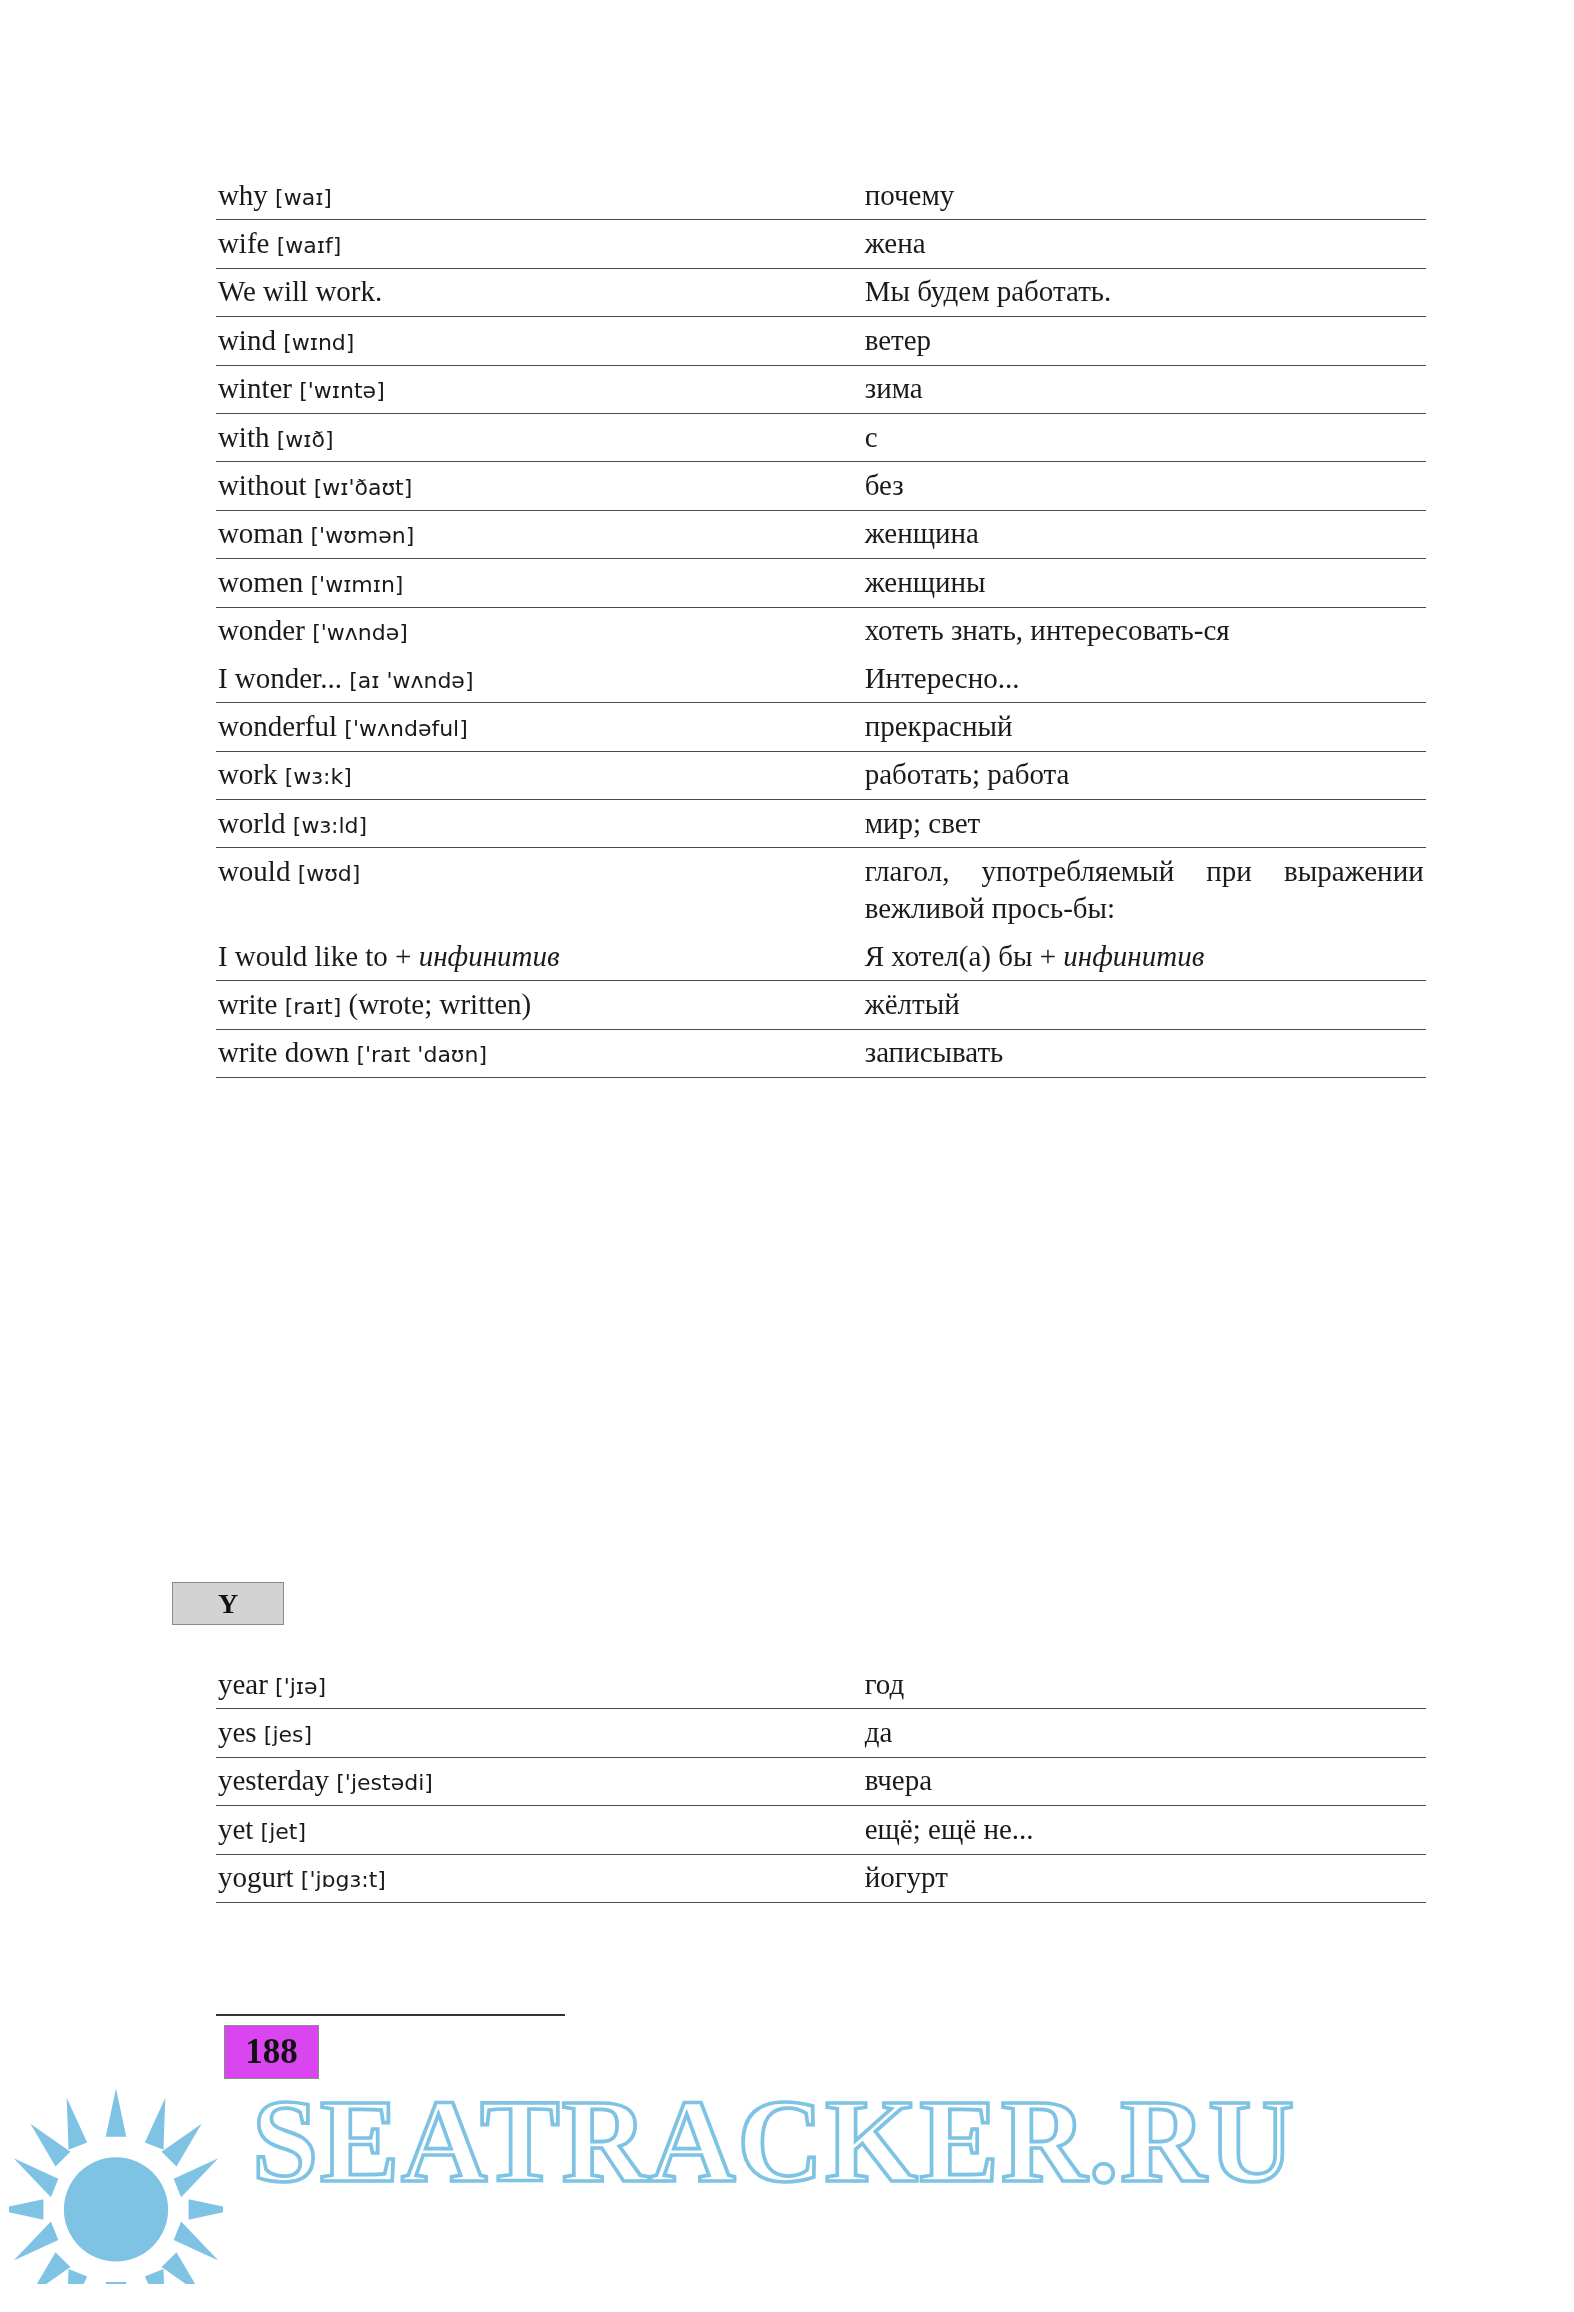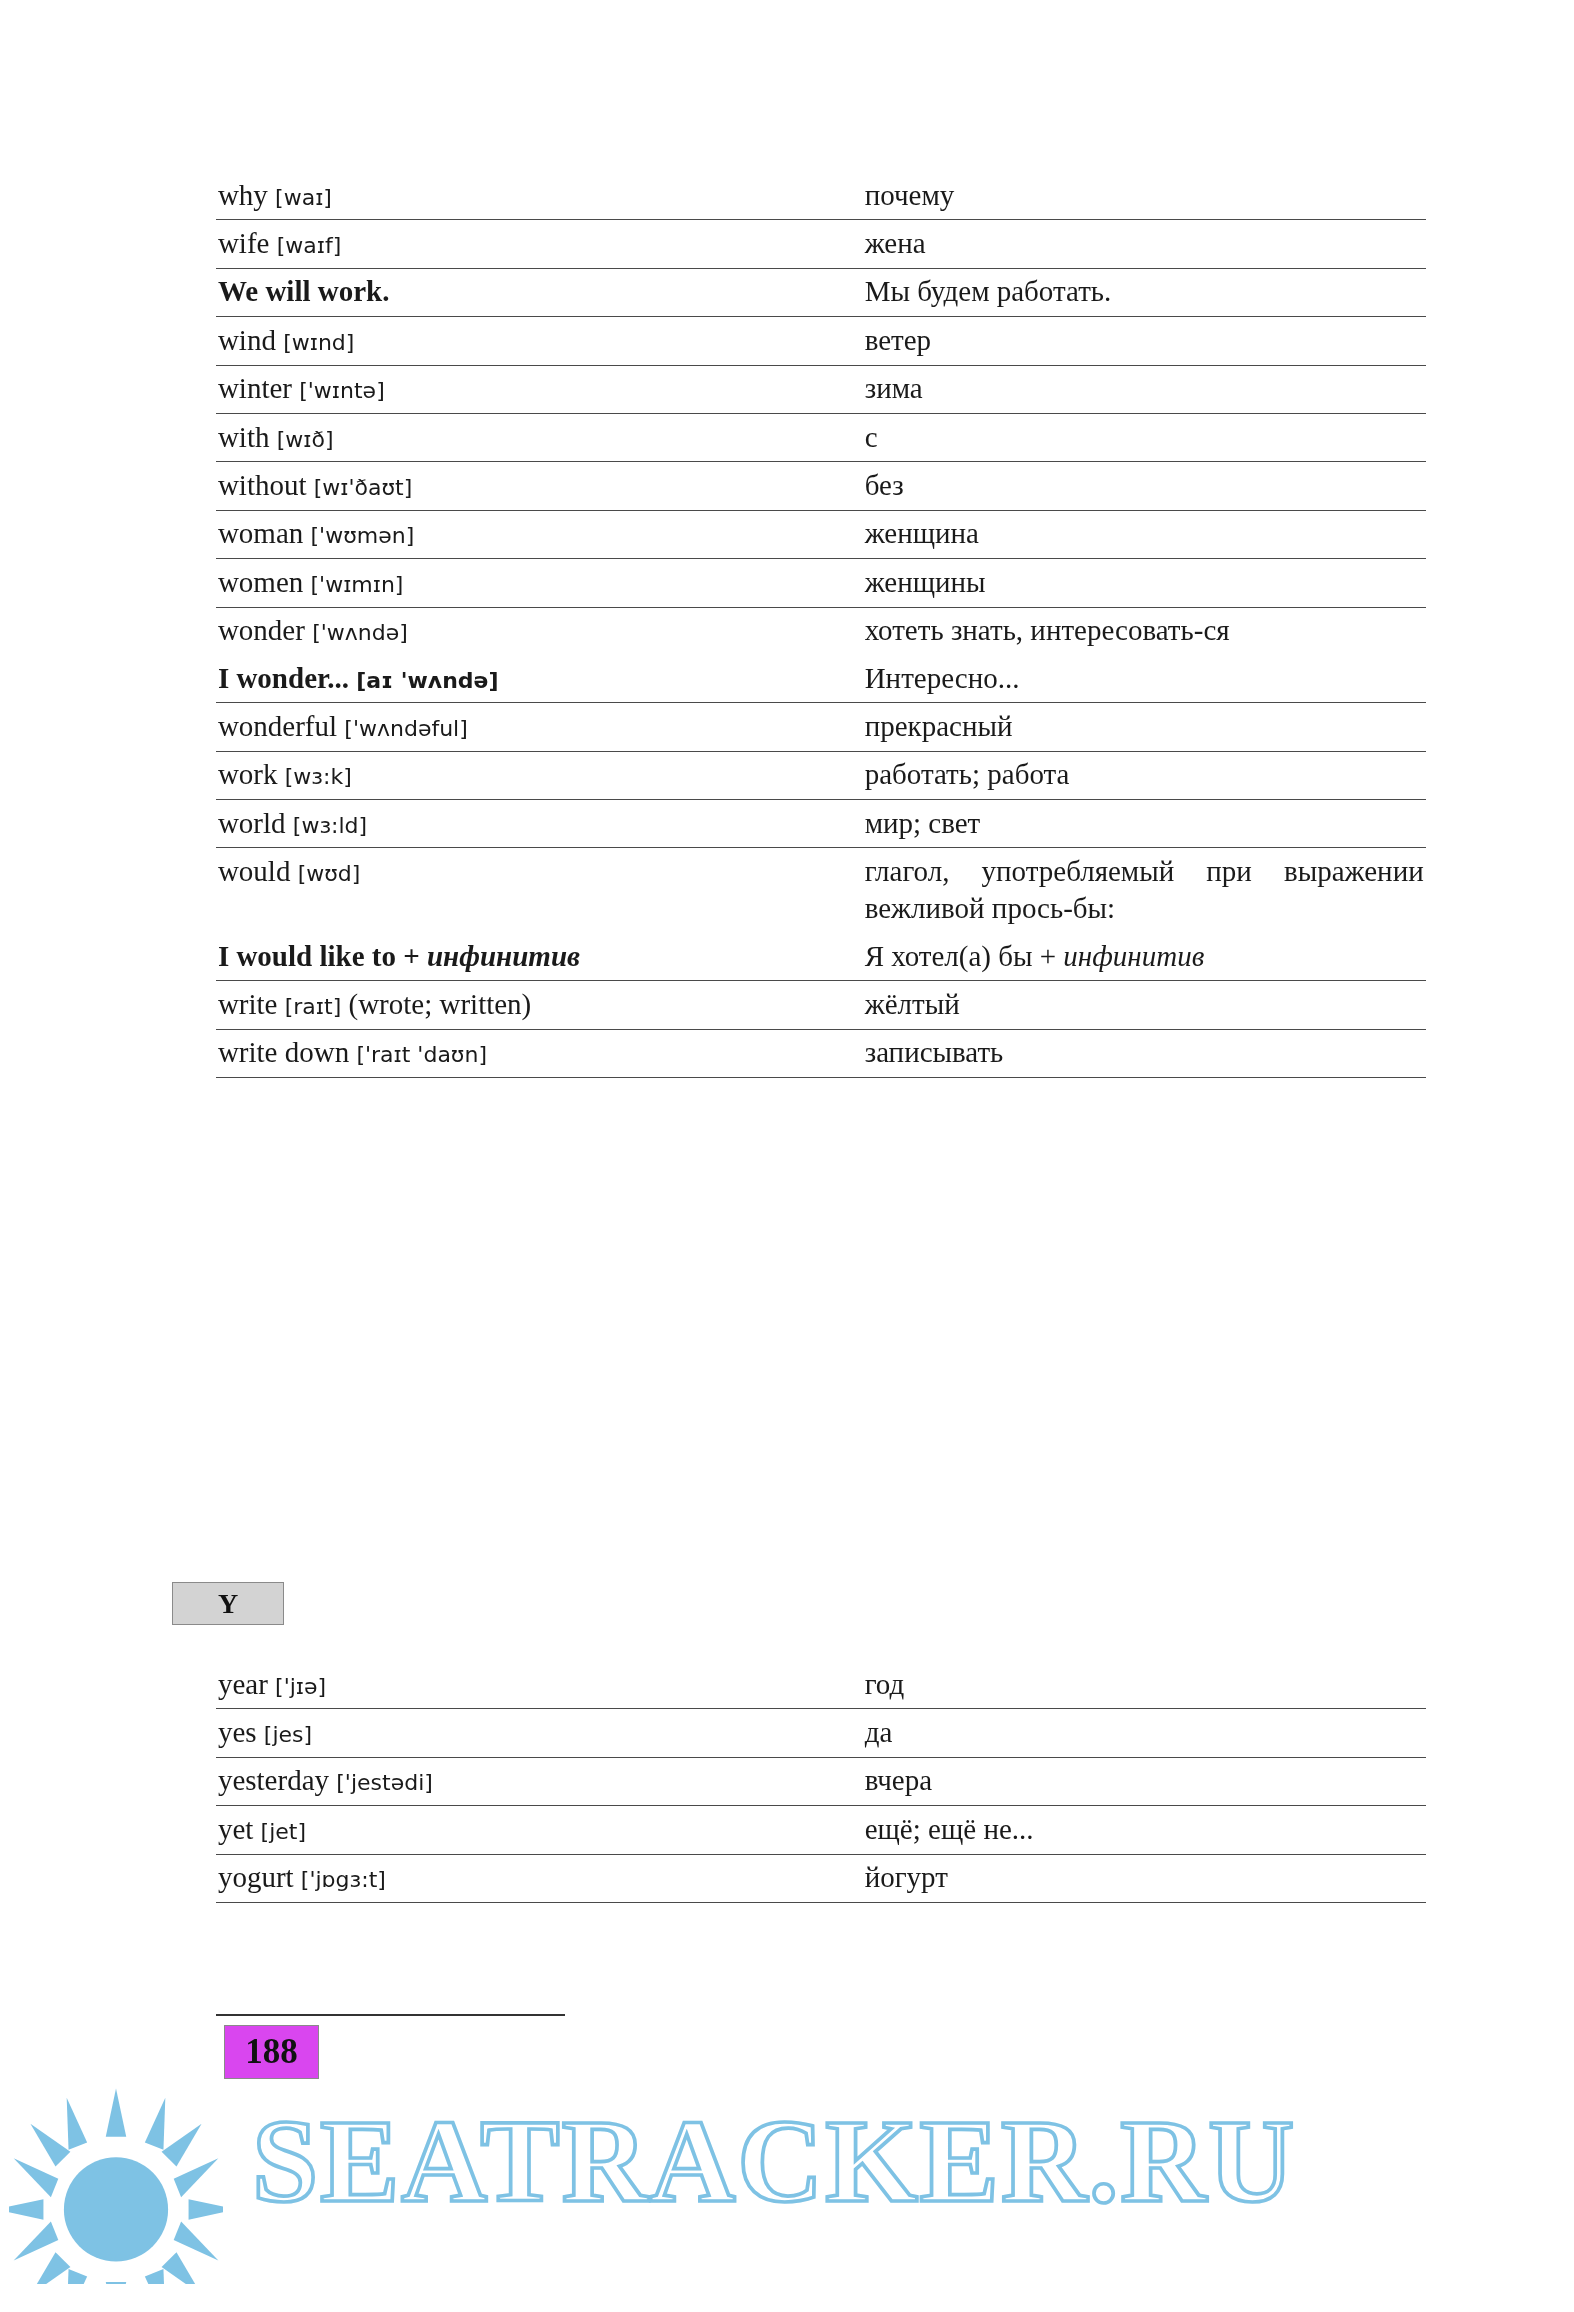--- a/index.html
+++ b/index.html
@@ -48,21 +48,20 @@
   td.term {
     width: 643px;
     padding-right: 13px;
   }
   td.gloss {
     width: 559px;
     padding-left: 9.3px;
   }
   .indent {
     padding-left: 69px;
-    font-weight: bold;
   }
   .ital {
     font-style: italic;
   }
   .justify {
     text-align: justify;
     text-align-last: left;
   }
   .phon {
     font-family: "DejaVu Sans", sans-serif;
@@ -137,21 +136,20 @@
     left: 252px;
     top: 13px;
     font-family: "Liberation Serif", serif;
     font-weight: bold;
     font-size: 119px;
     letter-spacing: 1.9px;
     color: #ffffff;
     -webkit-text-stroke: 3.7px #7ec2e4;
     text-shadow: 0 0 0 #7ec2e4;
     white-space: nowrap;
-    margin-top: 20px;
   }
   .wm-sun {
     position: absolute;
     left: 9.3px;
     top: 18.6px;
     width: 214px;
     height: 205px;
   }
 </style>
 </head>

